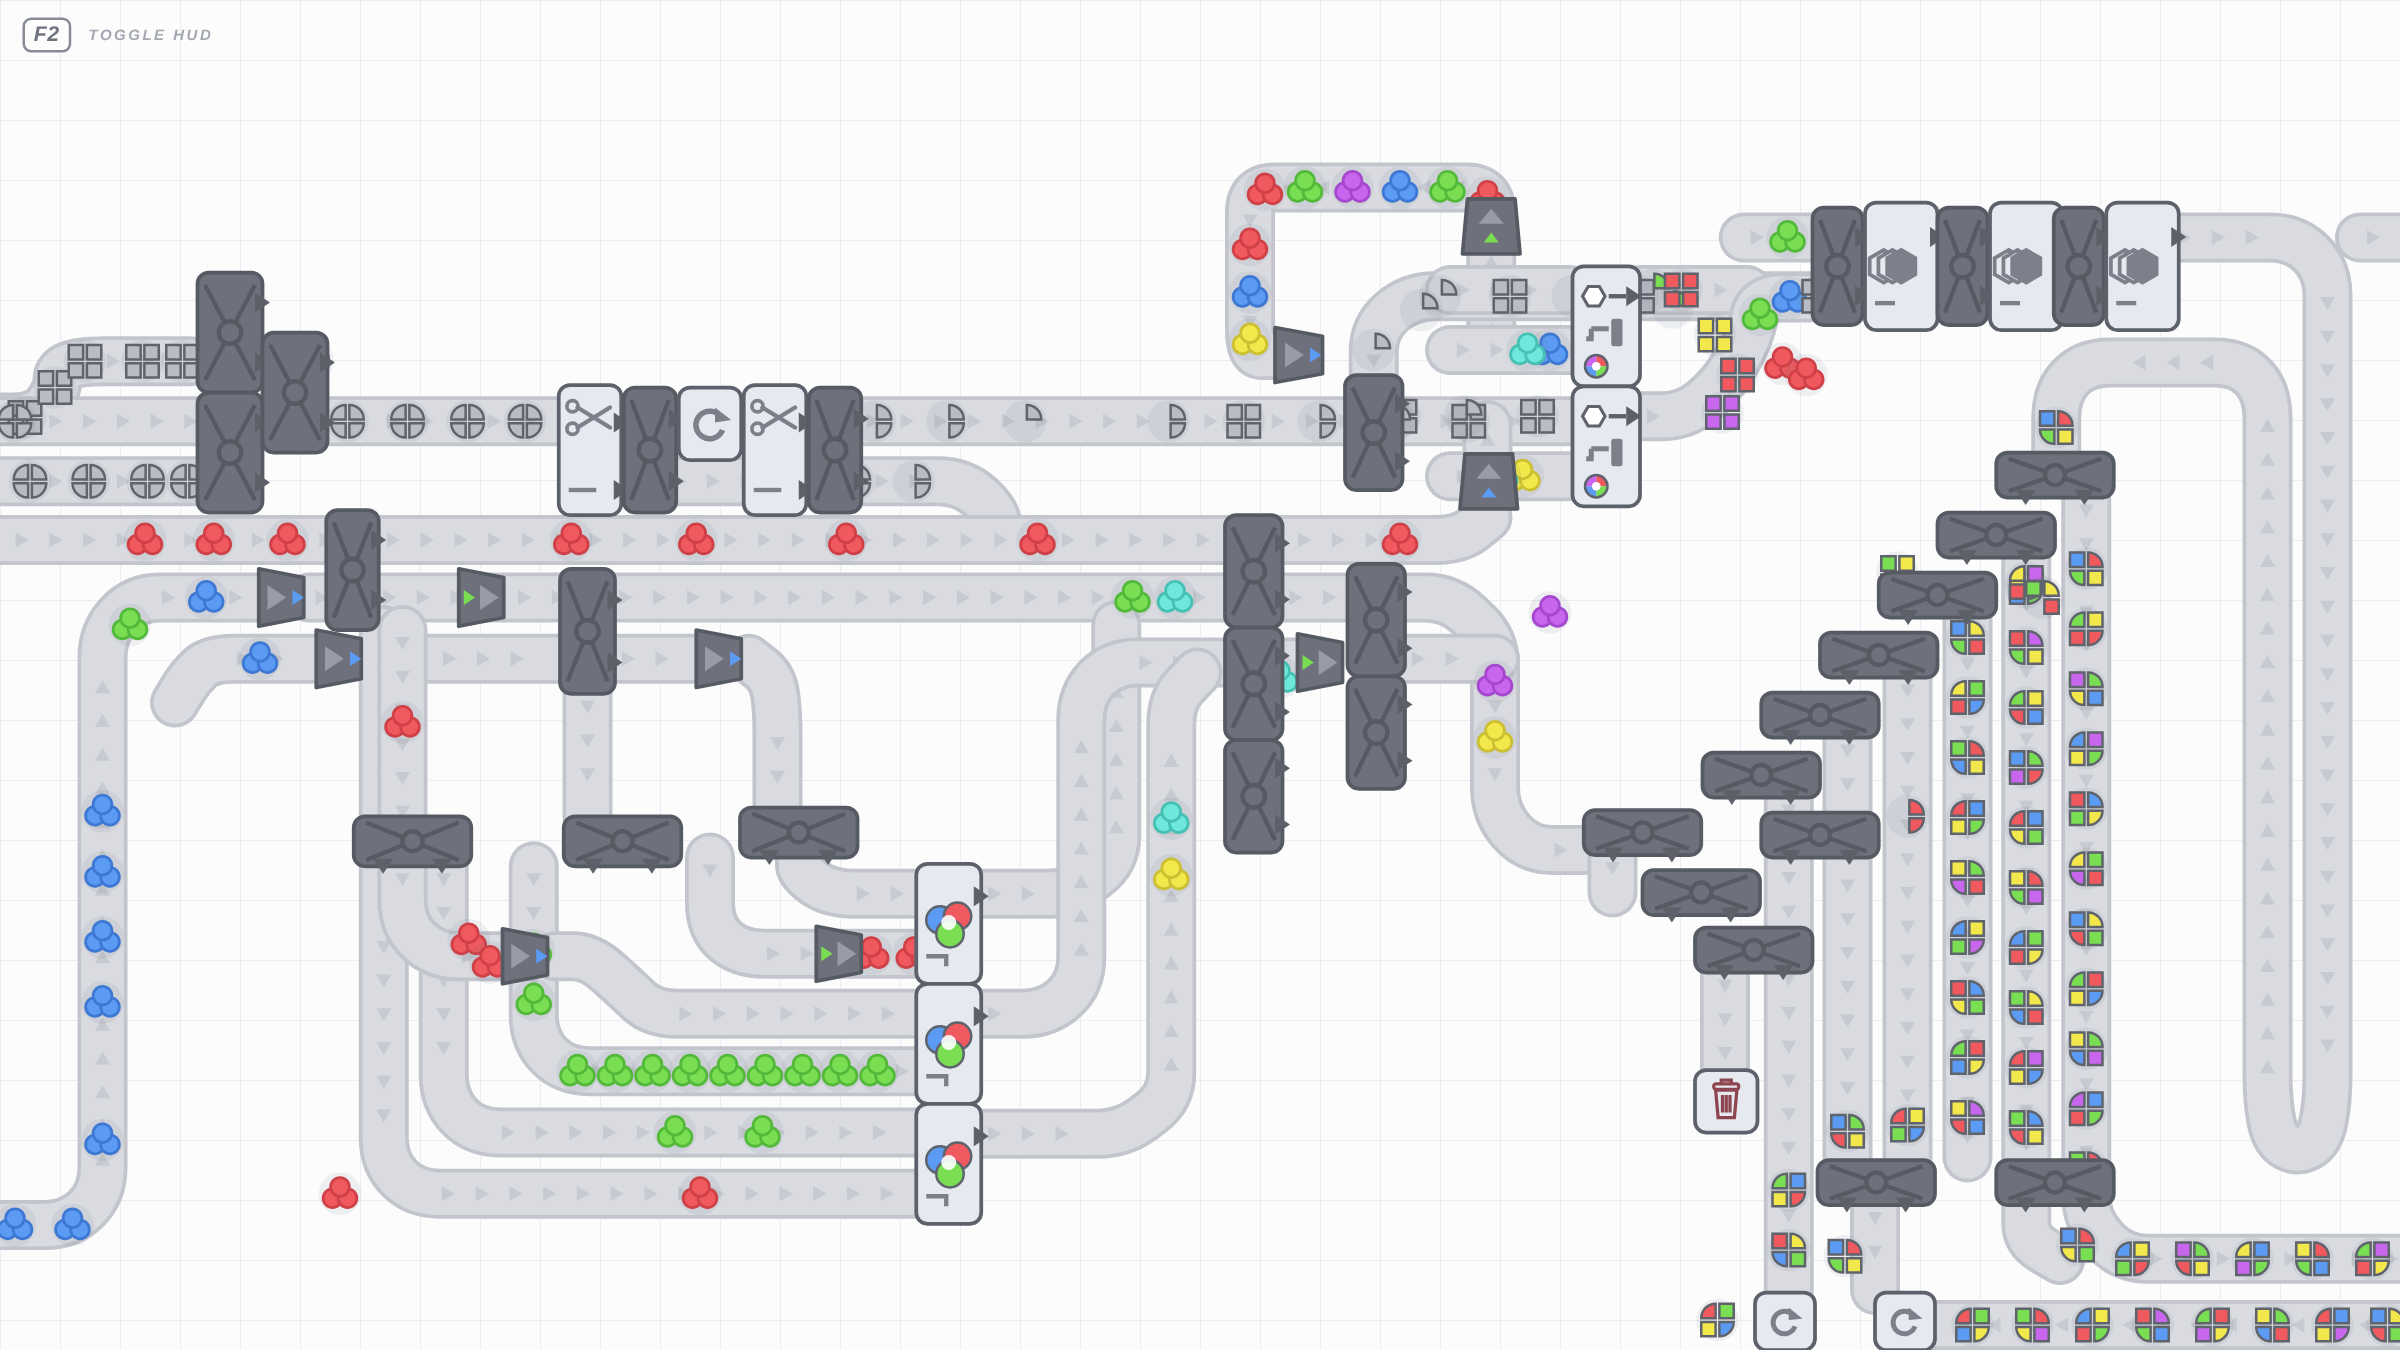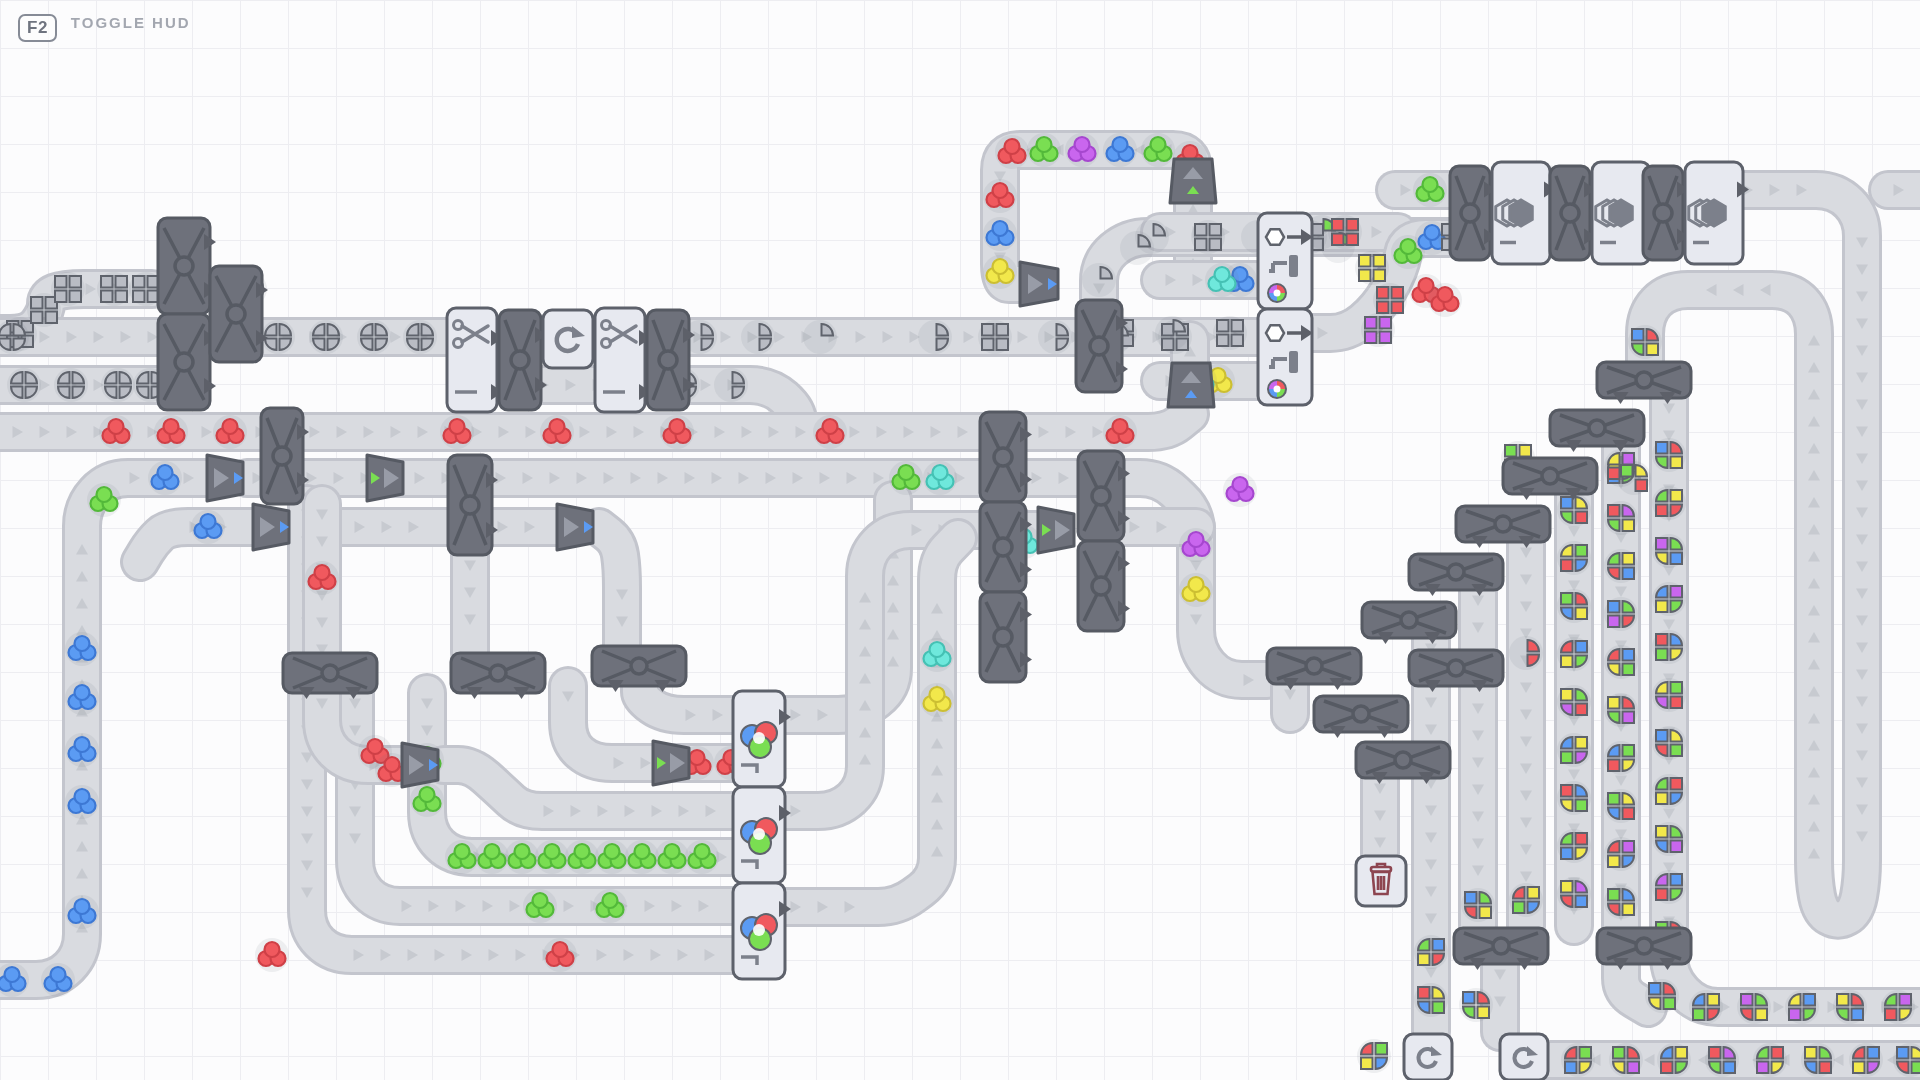--- a/index.html
+++ b/index.html
@@ -4,24 +4,24 @@
 <style>
   html,body{margin:0;padding:0;}
   body{width:1920px;height:1080px;overflow:hidden;font-family:"Liberation Sans",sans-serif;}
   #stage{position:relative;width:1920px;height:1080px;
     background-color:#fcfcfd;
     background-image:
       linear-gradient(to right, #ededf1 1px, transparent 1px),
       linear-gradient(to bottom, #ededf1 1px, transparent 1px);
     background-size:48px 48px;}
   #world{position:absolute;left:0;top:0;}
-  #hud{position:absolute;left:18px;top:14px;display:flex;gap:14px;z-index:5;}
+  #hud{position:absolute;left:18px;top:14px;display:flex;align-items:center;gap:14px;z-index:5;font-style:italic;}
   #hud .key{border:2.5px solid #868b96;border-radius:7px;color:#6f747f;font-weight:bold;
     font-size:17px;padding:2px 7px;background:rgba(252,252,253,.8);letter-spacing:.5px;}
-  #hud .label{color:#a3a7b0;font-weight:bold;font-size:15px;letter-spacing:2px;}
+  #hud .label{color:#a3a7b0;font-weight:bold;font-size:12px;letter-spacing:2px;}
 </style>
 </head>
 <body>
 
 <div id="stage">
   <svg id="world" width="1920" height="1080" viewBox="0 0 1920 1080">
       <g>
     <path d="M-20,334 L10,334 Q30,334 38,323 L38,323 Q46,312 46,304 L46,304 Q46,296 55,292.5 L55,292.5 Q64,289 84,289 L152,289" fill="none" stroke="#c3c5cd" stroke-width="40" stroke-linecap="round" stroke-linejoin="round"></path>
     <path d="M-20,334 L10,334 Q30,334 38,323 L38,323 Q46,312 46,304 L46,304 Q46,296 55,292.5 L55,292.5 Q64,289 84,289 L152,289" fill="none" stroke="#d9dbe0" stroke-width="34" stroke-linecap="round" stroke-linejoin="round"></path>
         <polygon points="-4.5,-6 6,0 -4.5,6" fill="#c2c5cc" opacity="0.8" transform="translate(-10.0,334.0) rotate(0.0)"></polygon>

